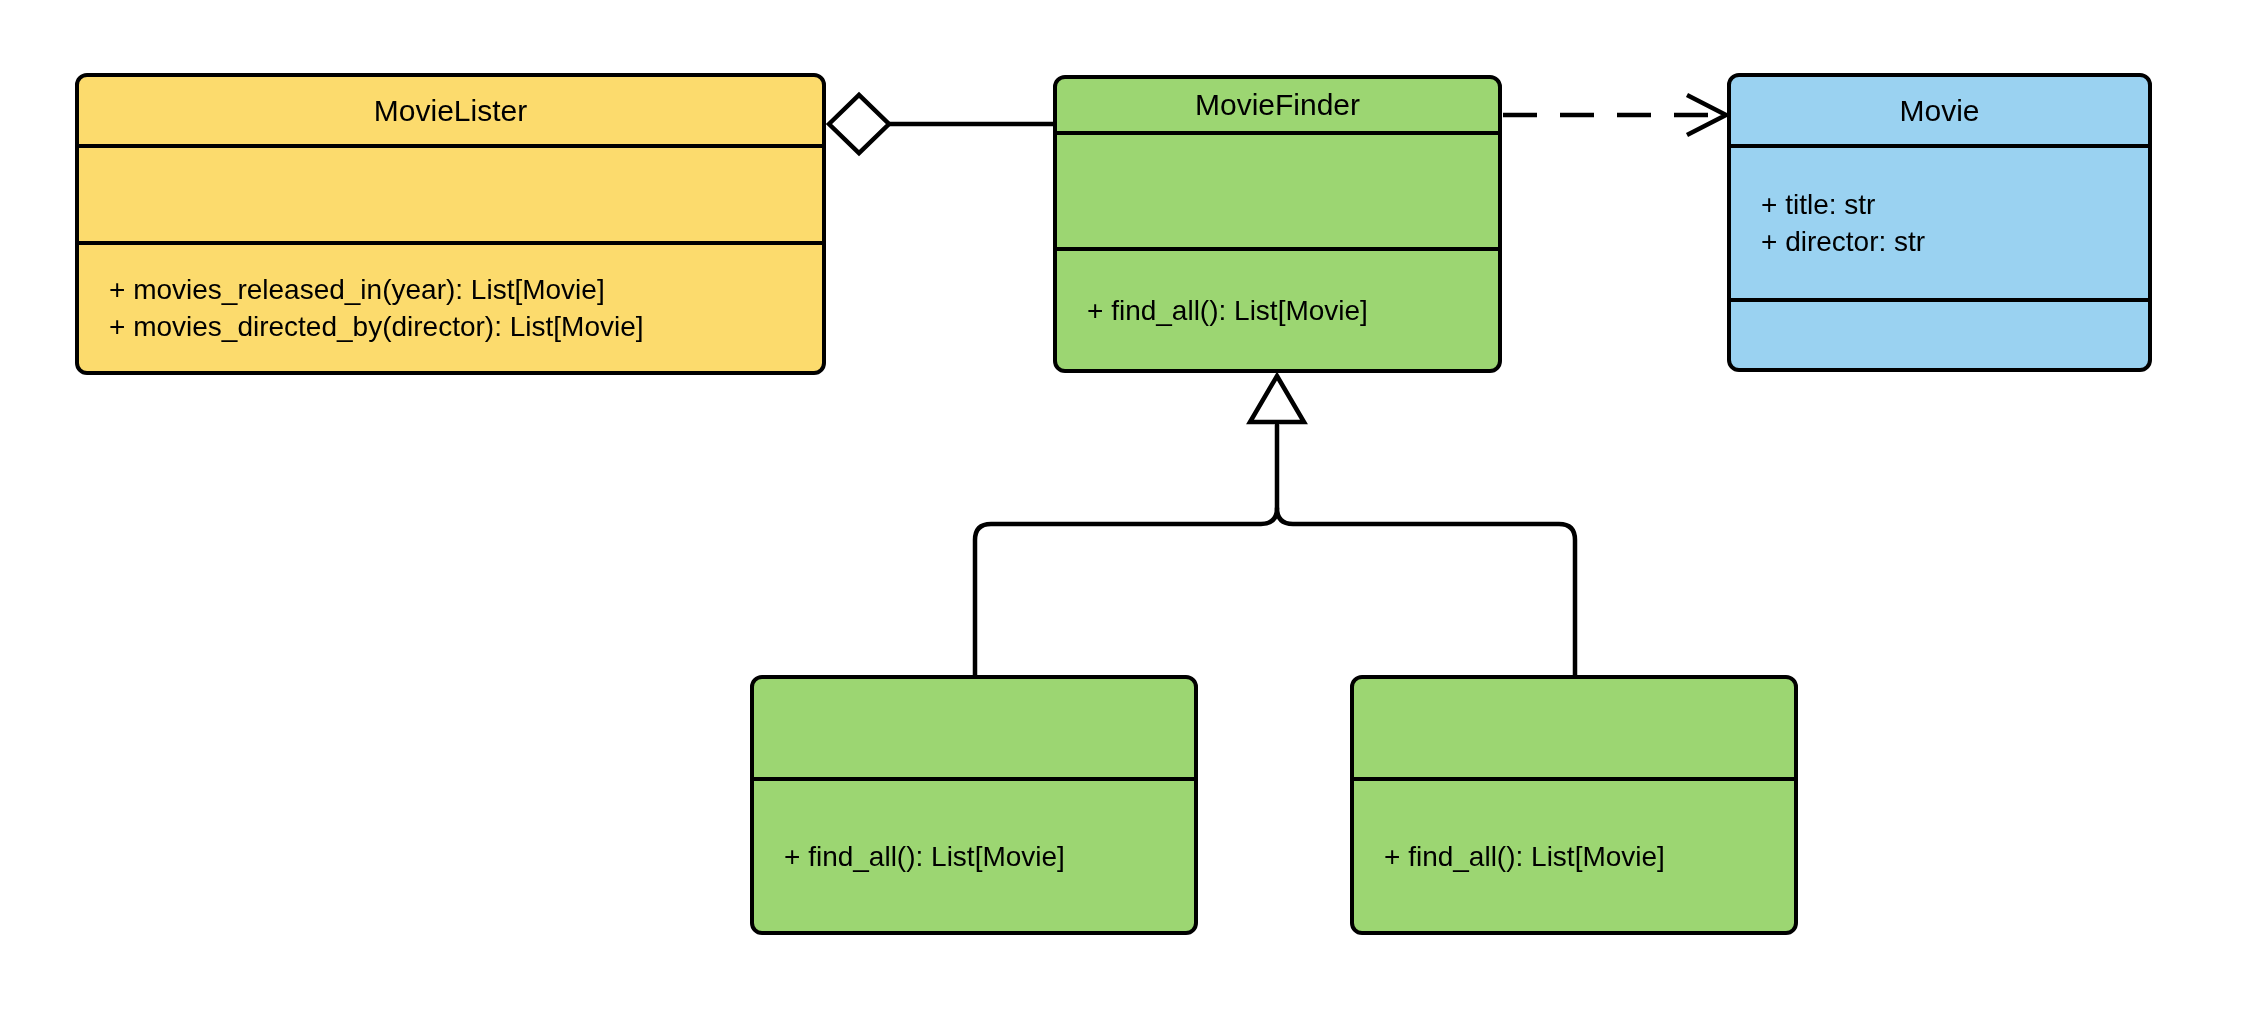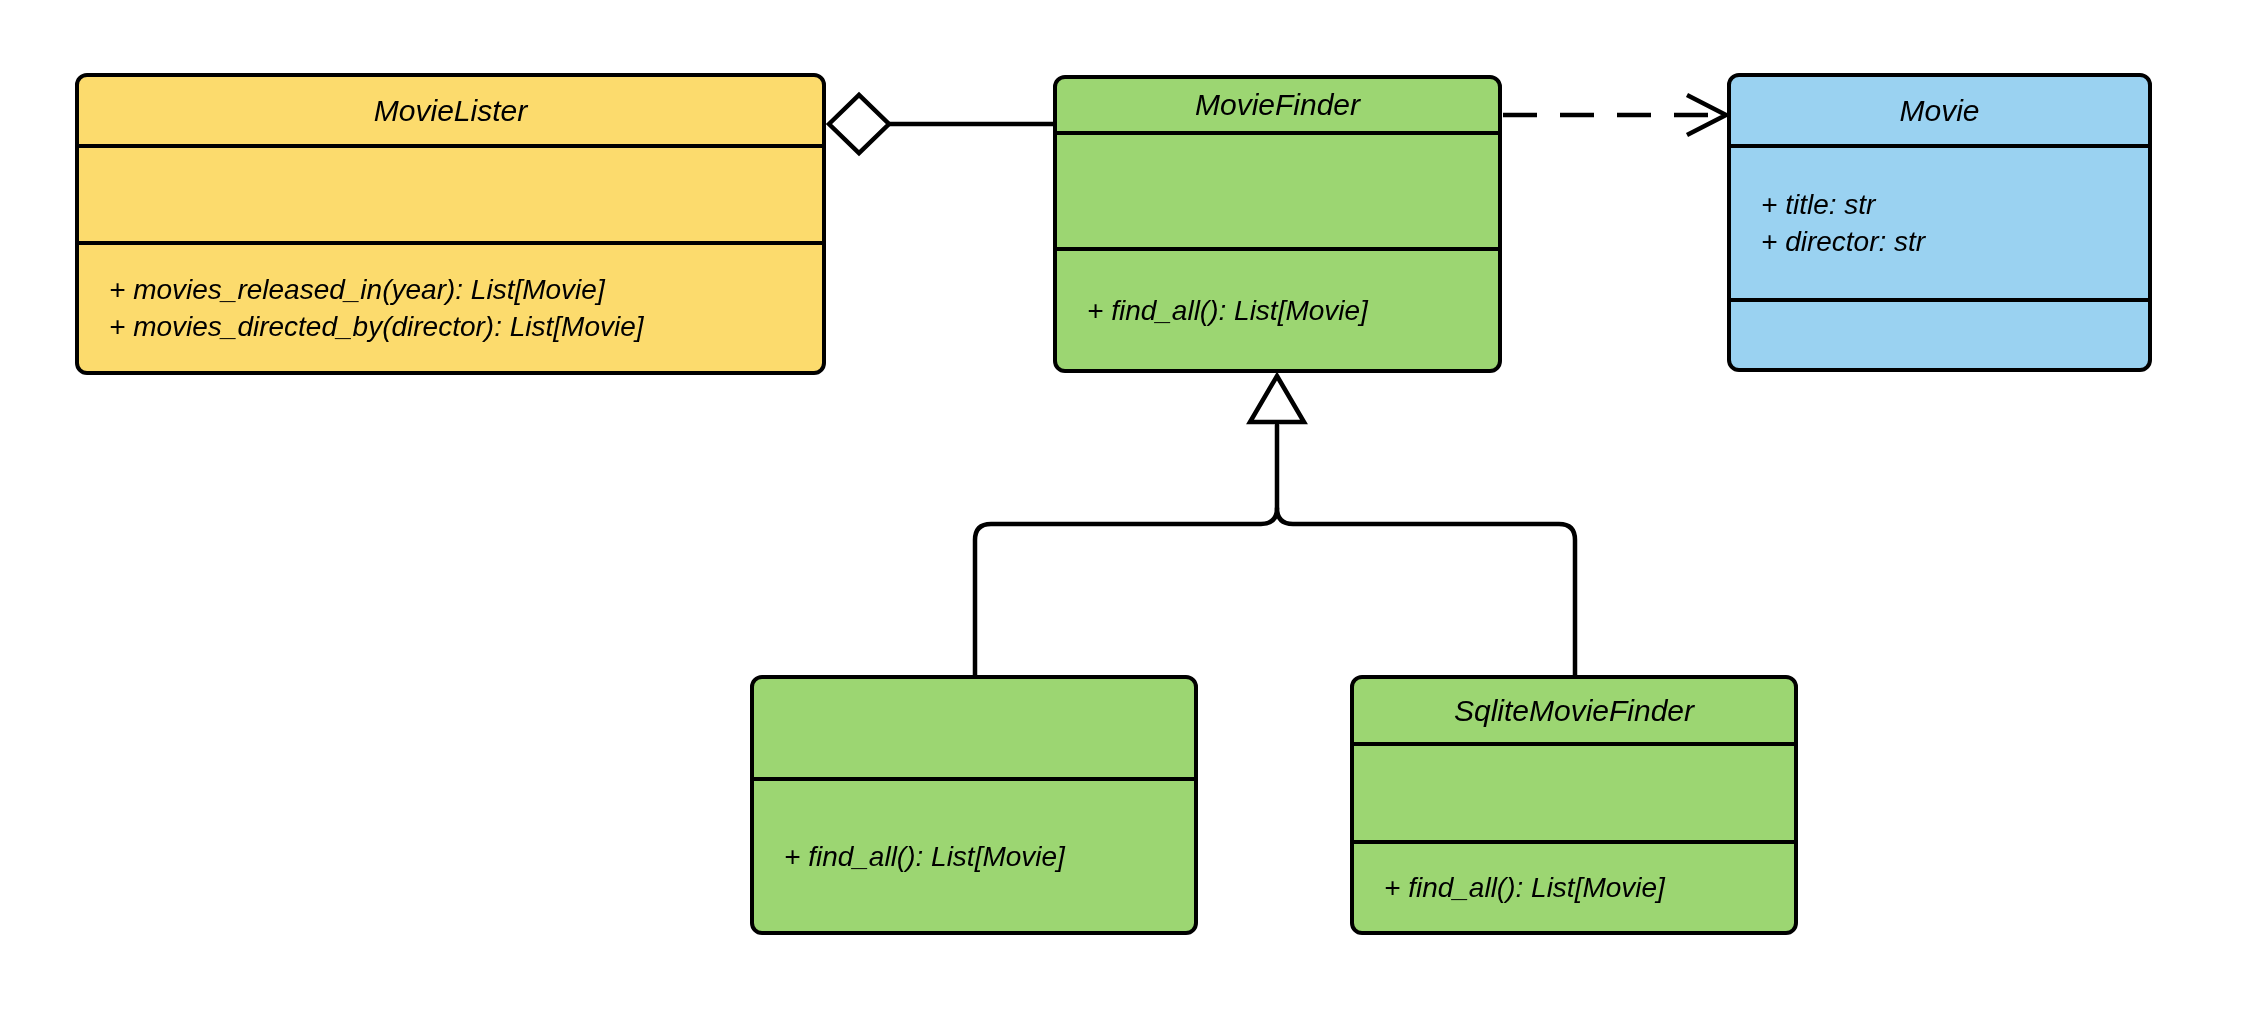--- a/index.html
+++ b/index.html
@@ -31,21 +31,20 @@
   .marker-hollow { fill: #ffffff; stroke-linejoin: miter; }
   .marker-open { fill: none; stroke-linejoin: miter; }
   .class-box {
     position: absolute;
     box-sizing: border-box;
     border: 4px solid #000000;
     border-radius: 12px;
     display: flex;
     flex-direction: column;
     color: #000000;
-    font-style: italic;
   }
   .compartment {
     box-sizing: border-box;
     overflow: hidden;
   }
   .compartment + .compartment {
     border-top: 4px solid #000000;
   }
   .c-title {
     display: flex;
@@ -120,20 +119,19 @@
   </div>
 
   <div class="class-box" style="left: 750px; top: 675px; width: 448px; height: 260px; background: rgb(156, 214, 114);">
     <div class="compartment c-members" style="height:98px"></div>
     <div class="compartment c-members c-rest">
       <div class="member">+ find_all(): List[Movie]</div>
     </div>
   </div>
 
   <div class="class-box" style="left: 1350px; top: 675px; width: 448px; height: 260px; background: rgb(156, 214, 114);">
-    <div class="compartment c-title" style="height:63px">SqliteMovieFinder</div>
     <div class="compartment c-members" style="height:98px"></div>
     <div class="compartment c-members c-rest">
       <div class="member">+ find_all(): List[Movie]</div>
     </div>
   </div>
 
 </div>
 
 </body></html>

